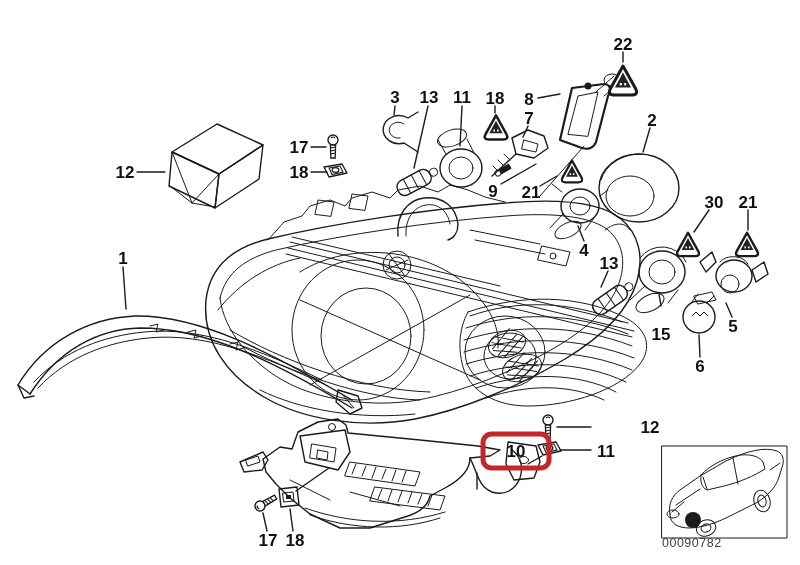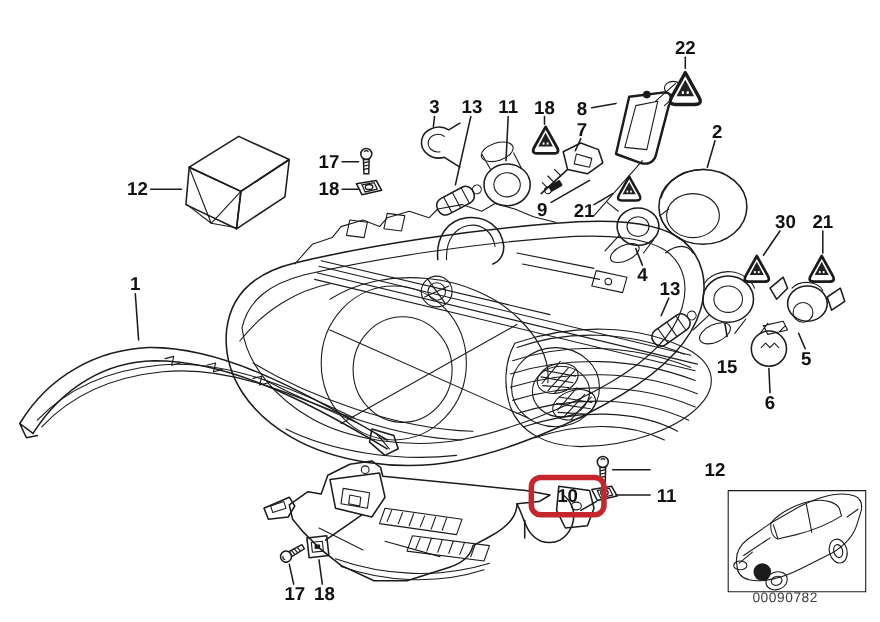--- a/index.html
+++ b/index.html
@@ -25,21 +25,21 @@
   }
   .callout.highlighted{
     border:5px solid var(--hl,#c4262c);
     border-radius:11px;
     padding:6px 21px;
     background:transparent;
     margin-left:39px;
   }
   .thumb-label{
     position:absolute;left:662px;top:536px;
-    font-size:12.5px;color:#3c3c3c;letter-spacing:.5px;margin-left:22px;
+    font-size:12.5px;color:#3c3c3c;letter-spacing:.5px;
   }
 </style>
 </head>
 <body>
 
 <div class="stage" style="--bg: #ffffff; --line: #1b1b1b; --hl: #c4262c;">
 
   <svg width="800" height="565" viewBox="0 0 800 565">
     <defs>
       <symbol id="wtri" overflow="visible">

